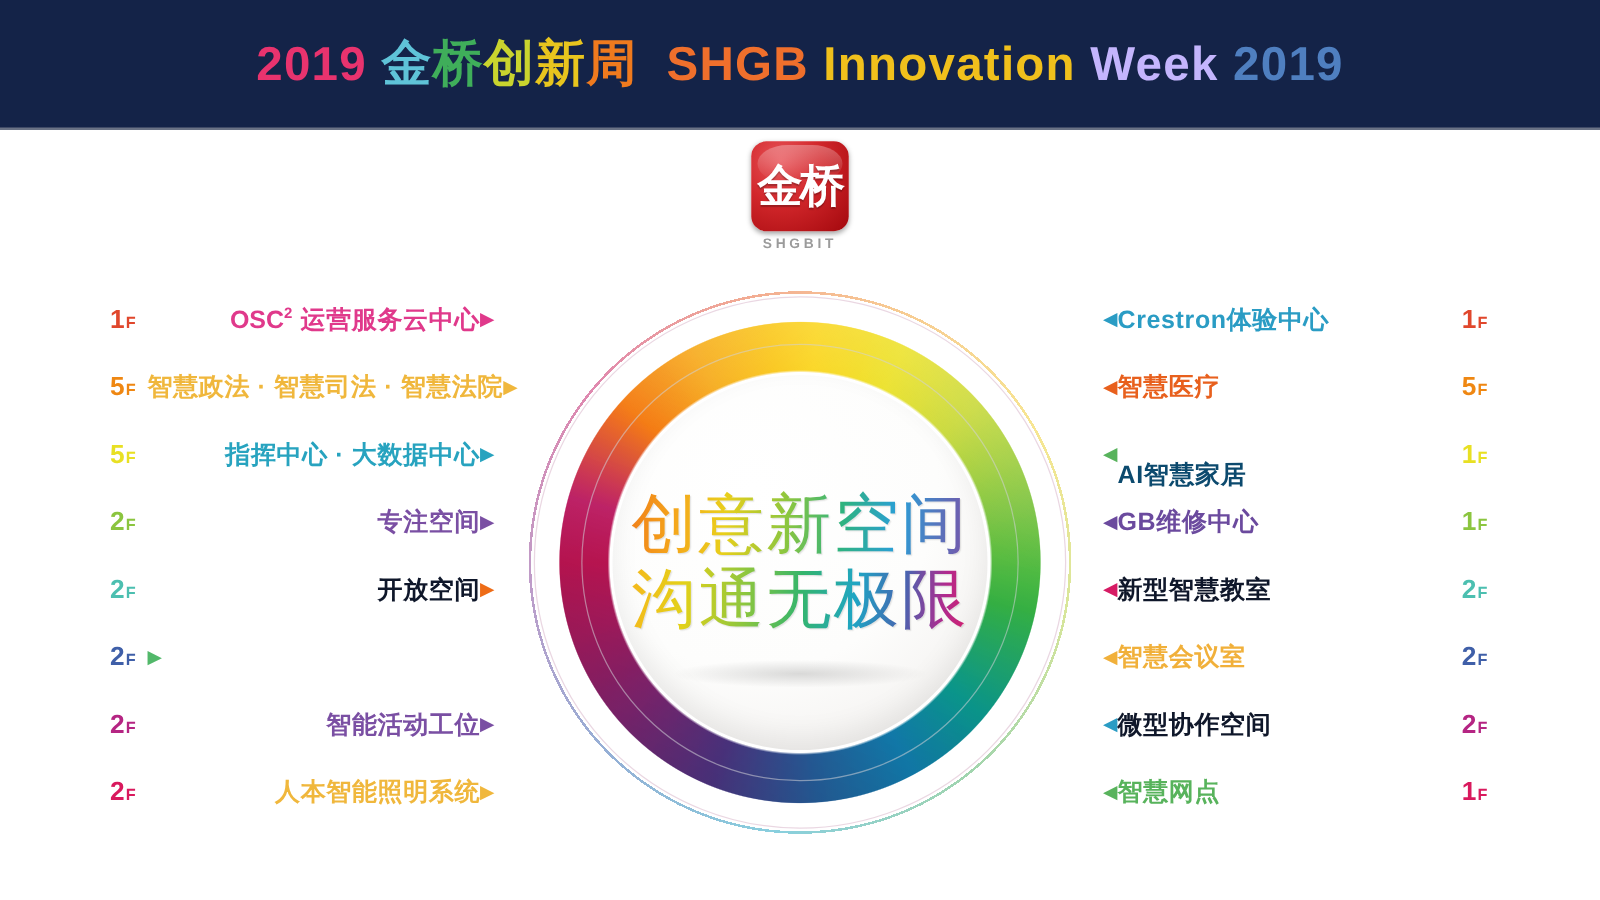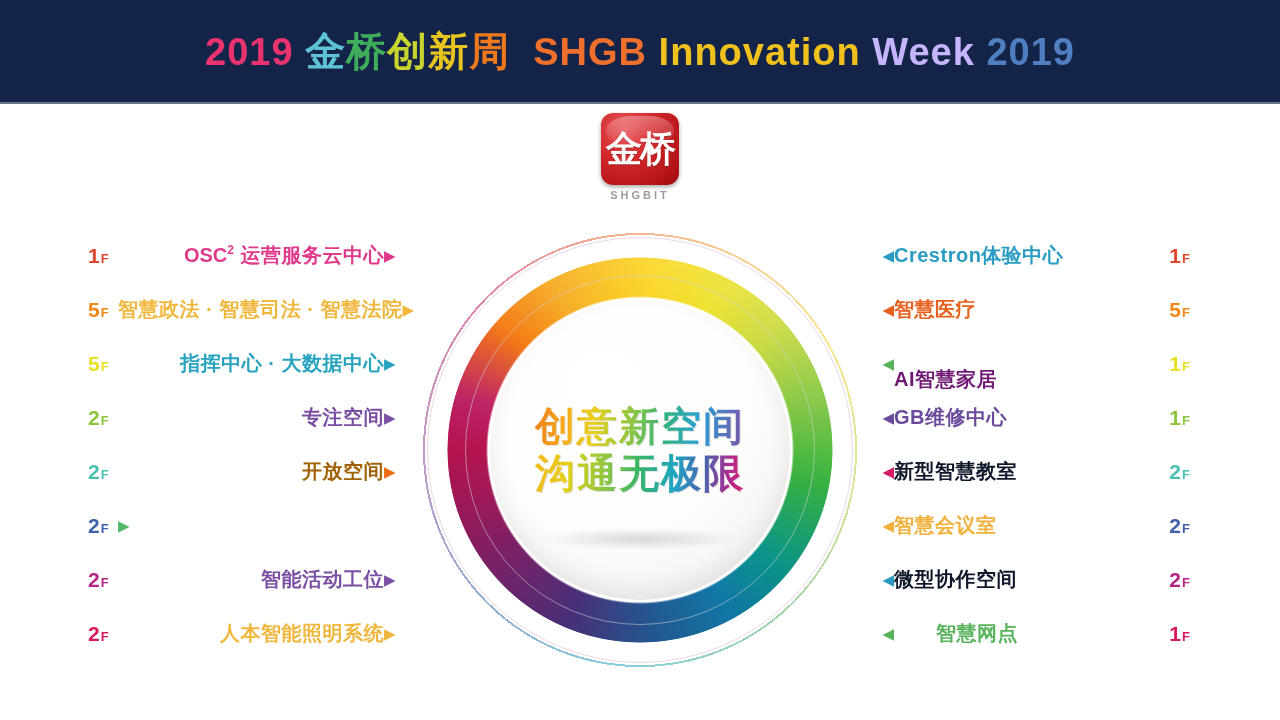--- a/index.html
+++ b/index.html
@@ -111,21 +111,21 @@
   .ring-faint2{
     position:absolute; left:47px; top:47px; width:350px; height:350px; border-radius:50%;
     border:1px solid rgba(210,210,215,.55);
   }
   .center-text{
     position:absolute; left:0; top:0; width:444px; height:444px;
     display:flex; flex-direction:column; align-items:center; justify-content:center;
     gap:4px;
   }
   .center-line{
-    font-size:40px; font-weight:700; letter-spacing:2px; line-height:1.08;
+    font-size:52px; font-weight:400; letter-spacing:2px; line-height:1.08;
     font-family:"DejaVu Sans","Liberation Sans",sans-serif;
     background-clip:text; -webkit-background-clip:text; color:transparent;
     filter: drop-shadow(1px 1px 0 rgba(0,0,0,.10));
   }
   .center-line.l1{
     background-image: linear-gradient(95deg,#f07f1a 0%,#f5a81c 14%,#e9cf1b 28%,#8cc63f 46%,#2fb37f 62%,#2a9fd6 78%,#7b52a8 100%);
   }
   .center-line.l2{
     background-image: linear-gradient(95deg,#f5b81c 0%,#e3d119 16%,#8cc63f 34%,#35b56b 50%,#1fa5c4 66%,#4765b0 80%,#b02a8e 92%,#d6216c 100%);
   }
@@ -228,21 +228,21 @@
         <div class="label" style="color: rgb(39, 163, 191);">指挥中心 · 大数据中心</div>
         <div class="tri" style="color: rgb(39, 163, 191);">▶</div>
       </div>
       <div class="row">
         <div class="floor" style="color: rgb(139, 197, 63);"><span>2</span><span class="f">F</span></div>
         <div class="label" style="color: rgb(122, 79, 163);">专注空间</div>
         <div class="tri" style="color: rgb(122, 79, 163);">▶</div>
       </div>
       <div class="row">
         <div class="floor" style="color: rgb(76, 191, 176);"><span>2</span><span class="f">F</span></div>
-        <div class="label" style="color: #a16207; text-align: right;">开放空间</div>
+        <div class="label" style="color: #0f172a; text-align: right;">开放空间</div>
         <div class="tri" style="color: rgb(238, 108, 23);">▶</div>
       </div>
       <div class="row">
         <div class="floor" style="color: rgb(63, 95, 168);"><span>2</span><span class="f">F</span></div>
         <div class="tri" style="color: rgb(82, 184, 106);">▶</div>
       </div>
       <div class="row">
         <div class="floor" style="color: rgb(181, 37, 131);"><span>2</span><span class="f">F</span></div>
         <div class="label" style="color: rgb(122, 79, 163);">智能活动工位</div>
         <div class="tri" style="color: rgb(122, 79, 163);">▶</div>
@@ -260,21 +260,21 @@
         <div class="label" style="color: rgb(42, 156, 196);">Crestron体验中心</div>
         <div class="floor" style="color: rgb(224, 71, 44);"><span>1</span><span class="f">F</span></div>
       </div>
       <div class="row">
         <div class="tri" style="color: rgb(232, 96, 29);">◀</div>
         <div class="label" style="color: rgb(232, 96, 29);">智慧医疗</div>
         <div class="floor" style="color: rgb(239, 135, 18);"><span>5</span><span class="f">F</span></div>
       </div>
       <div class="row">
         <div class="tri" style="color: rgb(88, 179, 92);">◀</div>
-        <div class="label" style="color: #701a75; margin-top: 32px;">AI智慧家居</div>
+        <div class="label" style="color: #0c4a6e; margin-top: 32px;">AI智慧家居</div>
         <div class="floor" style="color: rgb(232, 224, 35);"><span>1</span><span class="f">F</span></div>
       </div>
       <div class="row">
         <div class="tri" style="color: rgb(107, 74, 158);">◀</div>
         <div class="label" style="color: rgb(107, 74, 158);">GB维修中心</div>
         <div class="floor" style="color: rgb(139, 197, 63);"><span>1</span><span class="f">F</span></div>
       </div>
       <div class="row">
         <div class="tri" style="color: rgb(214, 27, 100);">◀</div>
         <div class="label" style="color: #0f172a;">新型智慧教室</div>
@@ -285,18 +285,18 @@
         <div class="label" style="color: rgb(241, 176, 58);">智慧会议室</div>
         <div class="floor" style="color: rgb(63, 95, 168);"><span>2</span><span class="f">F</span></div>
       </div>
       <div class="row">
         <div class="tri" style="color: rgb(42, 156, 196);">◀</div>
         <div class="label" style="color: #0f172a;">微型协作空间</div>
         <div class="floor" style="color: rgb(181, 37, 131);"><span>2</span><span class="f">F</span></div>
       </div>
       <div class="row">
         <div class="tri" style="color: rgb(88, 179, 92);">◀</div>
-        <div class="label" style="color: rgb(88, 179, 92); margin-left: 42px;">智慧网点</div>
+        <div class="label" style="color: rgb(88, 179, 92);">智慧网点</div>
         <div class="floor" style="color: rgb(217, 25, 93);"><span>1</span><span class="f">F</span></div>
       </div>
     </div>
 
 </div>
 
 </body></html>

